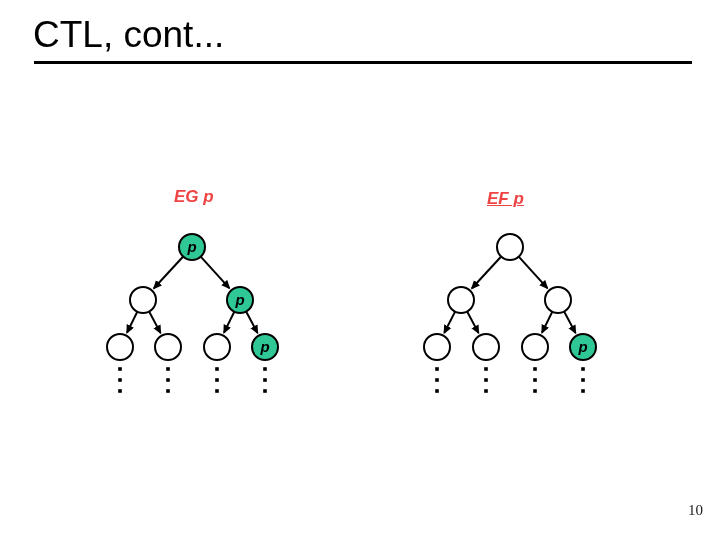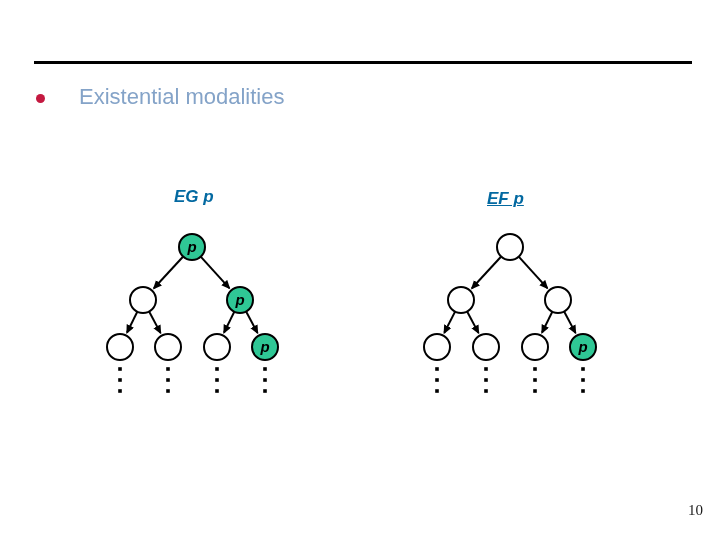--- a/index.html
+++ b/index.html
@@ -27,21 +27,21 @@
     width:9px;height:9px;border-radius:50%;
     margin-right:34px;margin-top:3px;
     flex:0 0 auto;
   }
   .bullet-text{
     font-size:22px;line-height:1.1;
   }
   .tree-label{
     position:absolute;
     font-size:17px;font-weight:700;font-style:italic;
-    line-height:1;color:#0369a1;white-space:pre;text-align:right;
+    line-height:1;color:#ef4444;white-space:pre;text-align:right;
   }
   .label-eg{left:174px;top:188px;}
   .label-ef{left:487px;top:190px;text-decoration:underline;}
   #tree-svg{
     position:absolute;left:0;top:0;
     pointer-events:none;
   }
   .edge{stroke:#000;stroke-width:2;}
   .node{stroke:#000;stroke-width:2;}
   .node-label{
@@ -54,26 +54,23 @@
     position:absolute;left:688px;top:502px;
     font-family:"Liberation Serif", serif;
     font-size:15px;line-height:1.1;
   }
 </style>
 </head>
 <body>
 
 <div class="slide">
 
+  <h1 class="title" style="color: rgb(0, 0, 0);">CTL, cont...</h1>
   <div class="title-rule" style="background: rgb(0, 0, 0);"></div>
 
-  <div class="bullet-row">
-    <span class="bullet-dot" style="background: rgb(196, 25, 64);"></span>
-    <span class="bullet-text" style="color: rgb(132, 163, 200);">Existential modalities</span>
-  </div>
 
   <div class="tree-label label-eg">EG p</div>
   <div class="tree-label label-ef">EF p</div>
 
   <svg id="tree-svg" width="720" height="540" viewBox="0 0 720 540">
     <defs>
       <marker id="arrowhead" markerUnits="userSpaceOnUse" markerWidth="10" markerHeight="9" refX="7.5" refY="4" orient="auto">
         <path d="M0,0 L9,4 L0,8 Z" fill="#000"></path>
       </marker>
     </defs>

